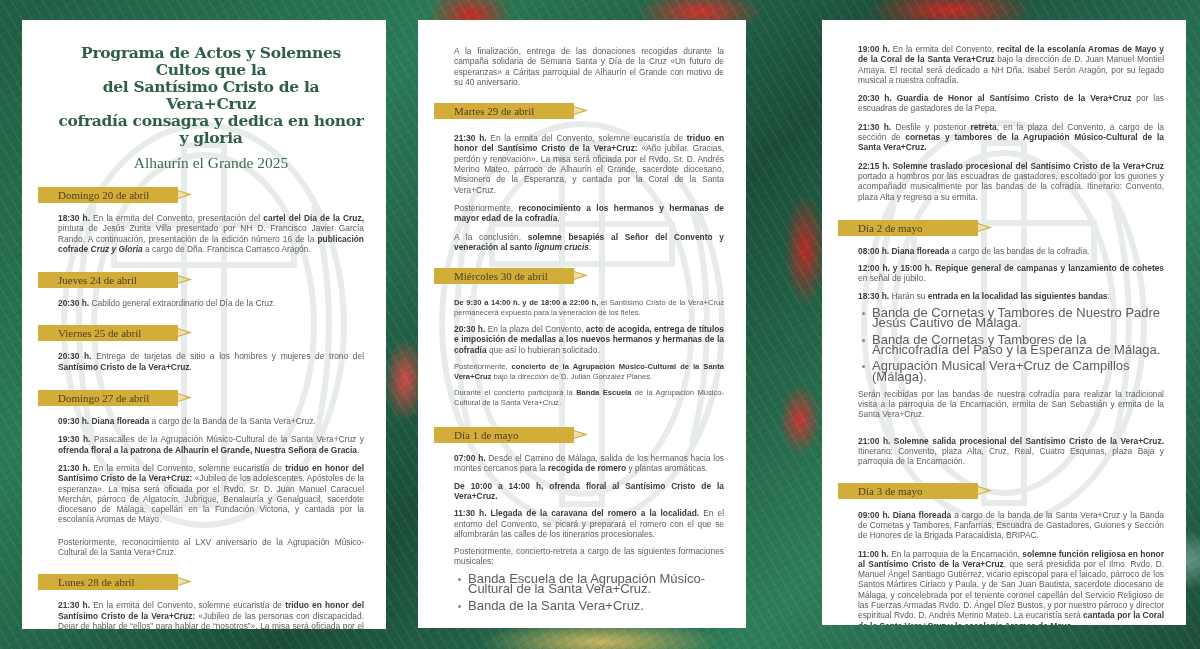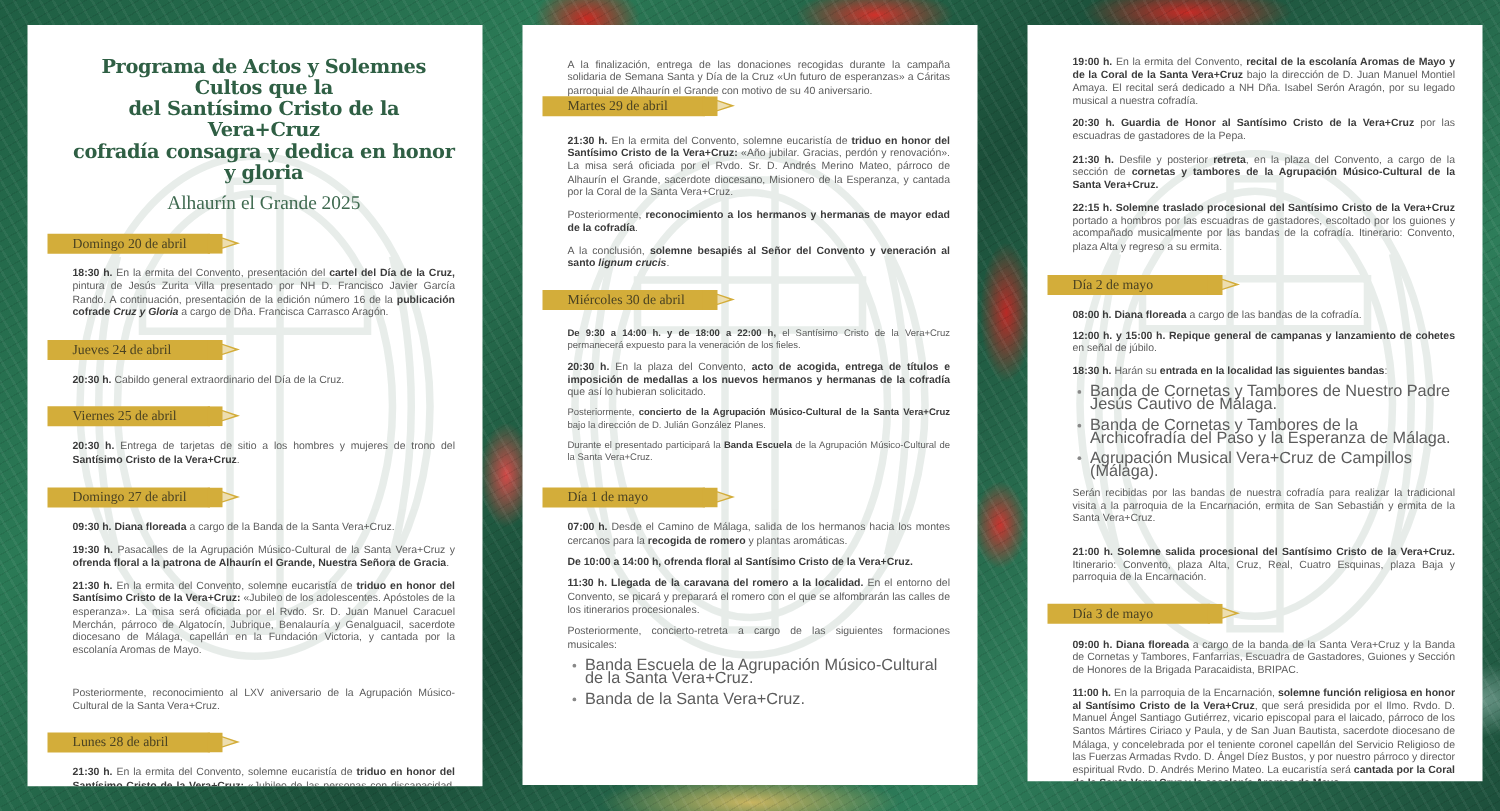--- a/index.html
+++ b/index.html
@@ -25,21 +25,21 @@
       repeating-linear-gradient(-30deg, rgba(0,0,0,0.08) 0 1px, rgba(0,0,0,0) 1px 7px);
     pointer-events: none;
   }
   .panel {
     position: absolute;
     top: 20px;
     background: #ffffff;
     overflow: hidden;
   }
   .panel.p1 { left: 22px; width: 364px; height: 609px; }
-  .panel.p2 { left: 418px; width: 364px; height: 608px; }
+  .panel.p2 { left: 418px; width: 328px; height: 608px; }
   .panel.p3 { left: 822px; width: 364px; height: 605px; }
 
   .watermark {
     position: absolute;
     left: 50%; top: 50%;
     width: 300px; height: 440px;
     transform: translate(-50%, -50%);
     pointer-events: none;
     opacity: 0.11;
   }
@@ -169,21 +169,21 @@
       <span class="tip">
           <svg viewBox="0 0 30 16">
             <path d="M0 0 L12 0 L12 3 L26 7.5 L12 12 L12 16 L0 16 Z" fill="#d3ad3a"></path>
             <path d="M12 4 L22 7.5 L12 11" fill="#fff" opacity="0.6"></path>
           </svg>
         </span>
     </div>
     <p class="txt" style="margin-top:10px"><b>09:30 h.</b><b> Diana floreada</b><span> a cargo de la Banda de la Santa Vera+Cruz.</span></p>
     <p class="txt" style="margin-top:8px"><b>19:30 h.</b><span> Pasacalles de la Agrupación Músico-Cultural de la Santa Vera+Cruz y </span><b>ofrenda floral a la patrona de Alhaurín el Grande, Nuestra Señora de Gracia</b><span>.</span></p>
     <p class="txt" style="margin-top:8px"><b>21:30 h.</b><span> En la ermita del Convento, solemne eucaristía de </span><b>triduo en honor del Santísimo Cristo de la Vera+Cruz:</b><span> «Jubileo de los adolescentes. Apóstoles de la esperanza». La misa será oficiada por el Rvdo. Sr. D. Juan Manuel Caracuel Merchán, párroco de Algatocín, Jubrique, Benalauría y Genalguacil, sacerdote diocesano de Málaga, capellán en la Fundación Victoria, y cantada por la escolanía Aromas de Mayo.</span></p>
-    <p class="txt" style="margin-top:24px"><span>Posteriormente, reconocimiento al LXV aniversario de la Agrupación Músico-Cultural de la Santa Vera+Cruz.</span></p>
+    <p class="txt" style="margin-top:12px"><span>Posteriormente, reconocimiento al LXV aniversario de la Agrupación Músico-Cultural de la Santa Vera+Cruz.</span></p>
 
     <div class="day-banner" style="margin-top:17px">
       <span>Lunes 28 de abril</span>
       <span class="tip">
           <svg viewBox="0 0 30 16">
             <path d="M0 0 L12 0 L12 3 L26 7.5 L12 12 L12 16 L0 16 Z" fill="#d3ad3a"></path>
             <path d="M12 4 L22 7.5 L12 11" fill="#fff" opacity="0.6"></path>
           </svg>
         </span>
     </div>
@@ -199,21 +199,21 @@
           <rect x="60" y="120" width="180" height="40"></rect>
           <ellipse cx="150" cy="220" rx="140" ry="200"></ellipse>
           <ellipse cx="150" cy="220" rx="110" ry="170"></ellipse>
           <path d="M40 100 Q10 220 40 340 M260 100 Q290 220 260 340"></path>
         </g>
       </svg>
   </div>
   <div class="inner">
     <p class="txt" style="padding-top:26px"><span>A la finalización, entrega de las donaciones recogidas durante la campaña solidaria de Semana Santa y Día de la Cruz «Un futuro de esperanzas» a Cáritas parroquial de Alhaurín el Grande con motivo de su 40 aniversario.</span></p>
 
-    <div class="day-banner" style="">
+    <div class="day-banner" style="margin-top:16px">
       <span>Martes 29 de abril</span>
       <span class="tip">
           <svg viewBox="0 0 30 16">
             <path d="M0 0 L12 0 L12 3 L26 7.5 L12 12 L12 16 L0 16 Z" fill="#d3ad3a"></path>
             <path d="M12 4 L22 7.5 L12 11" fill="#fff" opacity="0.6"></path>
           </svg>
         </span>
     </div>
     <p class="txt" style="margin-top:14px"><b>21:30 h.</b><span> En la ermita del Convento, solemne eucaristía de </span><b>triduo en honor del Santísimo Cristo de la Vera+Cruz:</b><span> «Año jubilar. Gracias, perdón y renovación». La misa será oficiada por el Rvdo. Sr. D. Andrés Merino Mateo, párroco de Alhaurín el Grande, sacerdote diocesano, Misionero de la Esperanza, y cantada por la Coral de la Santa Vera+Cruz.</span></p>
     <p class="txt" style="margin-top:8px"><span>Posteriormente, </span><b>reconocimiento a los hermanos y hermanas de mayor edad de la cofradía</b><span>.</span></p>
@@ -224,21 +224,21 @@
       <span class="tip">
           <svg viewBox="0 0 30 16">
             <path d="M0 0 L12 0 L12 3 L26 7.5 L12 12 L12 16 L0 16 Z" fill="#d3ad3a"></path>
             <path d="M12 4 L22 7.5 L12 11" fill="#fff" opacity="0.6"></path>
           </svg>
         </span>
     </div>
     <p class="txt sm" style="margin-top:14px"><b>De 9:30 a 14:00 h. y de 18:00 a 22:00 h,</b><span> el Santísimo Cristo de la Vera+Cruz permanecerá expuesto para la veneración de los fieles.</span></p>
     <p class="txt" style="margin-top:7px"><b>20:30 h.</b><span> En la plaza del Convento, </span><b>acto de acogida, entrega de títulos e imposición de medallas a los nuevos hermanos y hermanas de la cofradía</b><span> que así lo hubieran solicitado.</span></p>
     <p class="txt sm" style="margin-top:7px"><span>Posteriormente, </span><b>concierto de la Agrupación Músico-Cultural de la Santa Vera+Cruz</b><span> bajo la dirección de D. Julián González Planes.</span></p>
-    <p class="txt sm" style="margin-top:7px"><span>Durante el presentado participará la </span><b>Banda Escuela</b><span> de la Agrupación Músico-Cultural de la Santa Vera+Cruz.</span></p>
+    <p class="txt sm" style="margin-top:7px"><span>Durante el concierto participará la </span><b>Banda Escuela</b><span> de la Agrupación Músico-Cultural de la Santa Vera+Cruz.</span></p>
 
     <div class="day-banner" style="margin-top:20px">
       <span>Día 1 de mayo</span>
       <span class="tip">
           <svg viewBox="0 0 30 16">
             <path d="M0 0 L12 0 L12 3 L26 7.5 L12 12 L12 16 L0 16 Z" fill="#d3ad3a"></path>
             <path d="M12 4 L22 7.5 L12 11" fill="#fff" opacity="0.6"></path>
           </svg>
         </span>
     </div>

